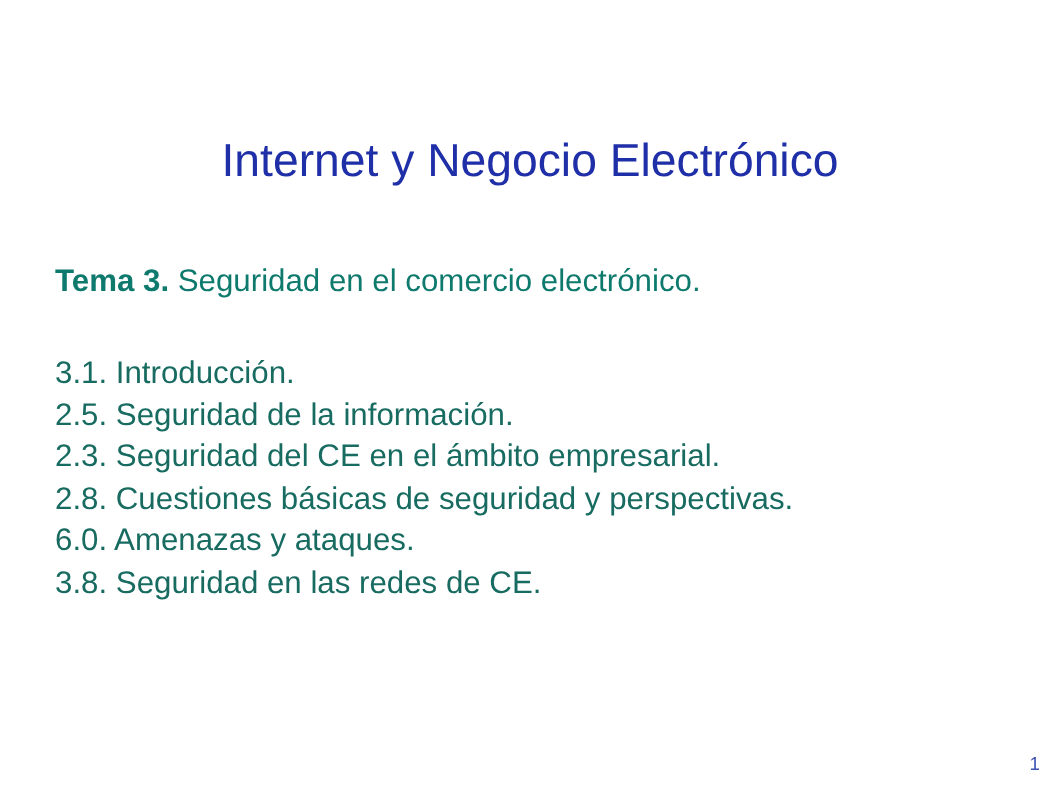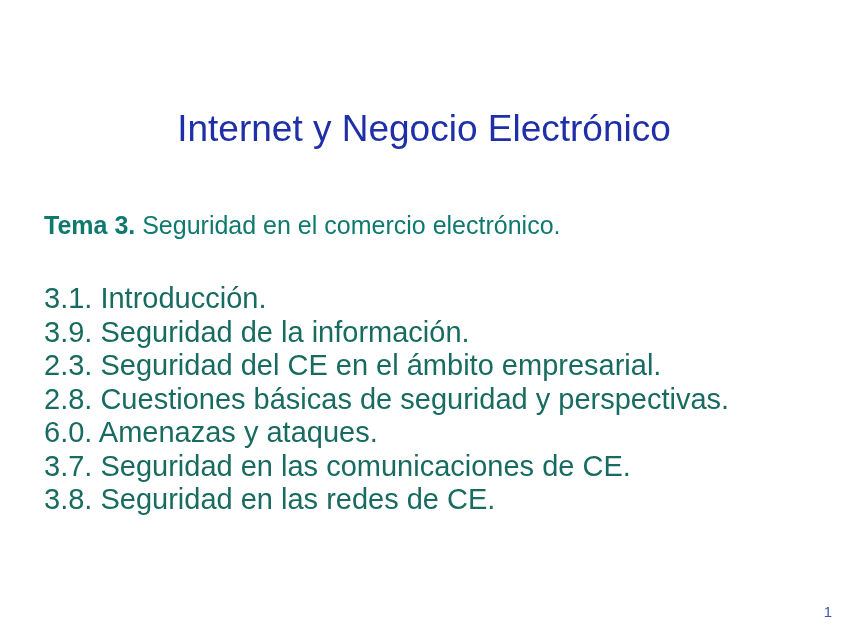--- a/index.html
+++ b/index.html
@@ -64,21 +64,21 @@
     height: 38px;
   }
 
   .toc-list {
     list-style: none;
     margin: 0;
     padding: 0;
   }
   .toc-item {
     color: #186b60;
-    font-size: 29px;
+    font-size: 25px;
     font-weight: 400;
     line-height: 33.5px;
     white-space: nowrap;
   }
 
   
   .page-number {
     position: absolute;
     right: 16px;
     bottom: 16px;
@@ -98,25 +98,24 @@
   <div class="body-block">
 
     <p class="subtitle">
       <span class="topic-label">Tema 3.</span><span> Seguridad en el comercio electrónico.</span>
     </p>
 
     <div class="spacer-line"></div>
 
     <ul class="toc-list">
       <li class="toc-item">3.1. Introducción.</li>
-      <li class="toc-item">3.9. Seguridad de la información.</li>
+      <li class="toc-item">2.5. Seguridad de la información.</li>
       <li class="toc-item">2.3. Seguridad del CE en el ámbito empresarial.</li>
       <li class="toc-item">2.8. Cuestiones básicas de seguridad y perspectivas.</li>
       <li class="toc-item">6.0. Amenazas y ataques.</li>
-      <li class="toc-item">3.7. Seguridad en las comunicaciones de CE.</li>
       <li class="toc-item">3.8. Seguridad en las redes de CE.</li>
     </ul>
 
   </div>
 
   <div class="page-number">1</div>
 
 </div>
 
 </body></html>

